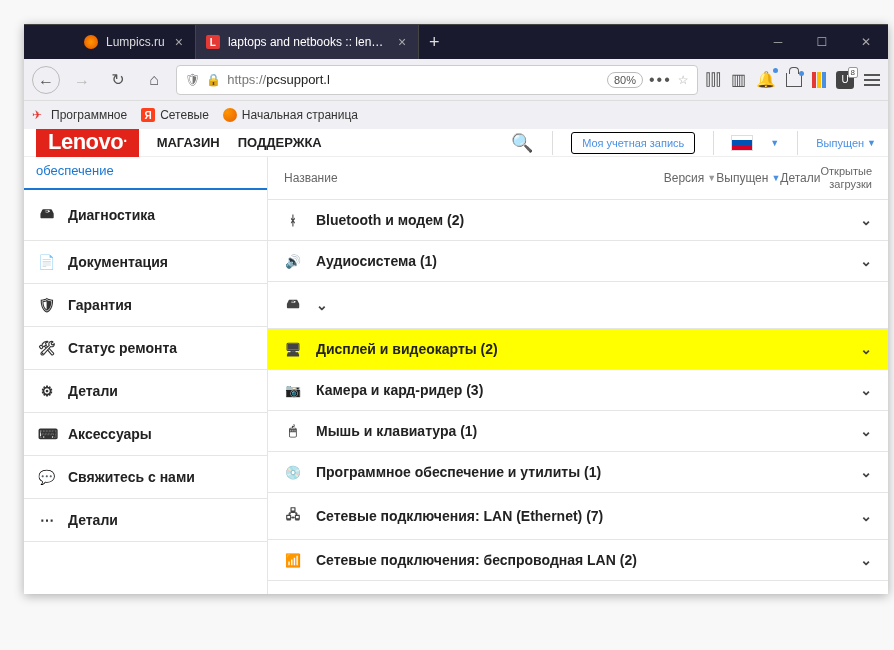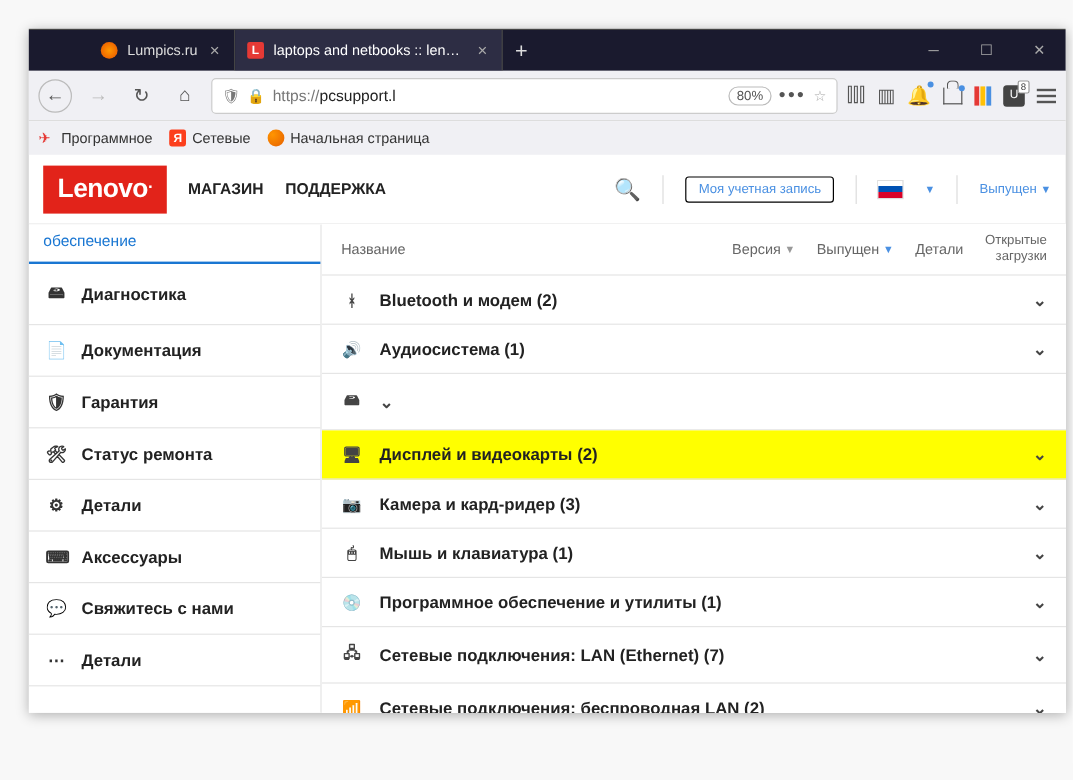--- a/index.html
+++ b/index.html
@@ -37,39 +37,39 @@
 .shield .badge { position: absolute; top: -4px; right: -4px; background: #fff; color: #444; font-size: 8px; padding: 0 2px; border: 1px solid #999; border-radius: 2px; }
 .burger { display: flex; flex-direction: column; gap: 3px; cursor: pointer; }
 .burger span { width: 16px; height: 2px; background: #555; }
 .bookmarks { background: #f0f0f4; height: 28px; display: flex; align-items: center; padding: 0 8px; gap: 14px; font-size: 12px; }
 .bm { display: flex; align-items: center; gap: 5px; color: #333; cursor: pointer; }
 .bm-icon { width: 14px; height: 14px; }
 .bm-icon.plane { color: #e53935; font-size: 12px; }
 .bm-icon.ya { background: #fc3f1d; color: #fff; border-radius: 2px; font-size: 10px; font-weight: bold; display: flex; align-items: center; justify-content: center; }
 .bm-icon.ff { background: radial-gradient(circle at 30% 30%,#ff9500,#e66000); border-radius: 50%; }
 .page { flex: 1; overflow: hidden; display: flex; flex-direction: column; }
-.lenovo-header { height: 58px; background: #fff; display: flex; align-items: center; padding: 0 12px; gap: 18px; border-bottom: 1px solid #eee; }
+.lenovo-header { height: 28px; background: #fff; display: flex; align-items: center; padding: 0 12px; gap: 18px; border-bottom: 1px solid #eee; }
 .lenovo-logo { background: #e2231a; color: #fff; font-weight: bold; font-size: 22px; padding: 6px 12px 8px; letter-spacing: -0.5px; }
 .lenovo-logo .dot2 { font-size: 14px; vertical-align: text-top; }
 .hdr-link { font-size: 13px; font-weight: bold; color: #222; cursor: pointer; }
 .hdr-spacer { flex: 1; }
 .search-ico { font-size: 18px; cursor: pointer; color: #222; }
 .vline { width: 1px; height: 24px; background: #ddd; }
 .account-btn { border: 1px solid #000000; color: #4a90e2; font-size: 11px; padding: 4px 10px; border-radius: 3px; cursor: pointer; }
 .flag { width: 20px; height: 14px; display: flex; flex-direction: column; cursor: pointer; box-shadow: 0 0 0 1px #ddd; }
 .flag span { flex: 1; }
 .lang-sel { font-size: 11px; color: #4a90e2; cursor: pointer; display: flex; align-items: center; gap: 3px; }
 .caret-blue { color: #4a90e2; font-size: 9px; }
 .content { flex: 1; display: flex; overflow: hidden; position: relative; }
 .sidebar { width: 244px; background: #fff; border-right: 1px solid #e5e5e5; }
 .side-top { color: #1976d2; font-size: 13px; padding: 6px 12px 10px; border-bottom: 2px solid #1976d2; font-weight: 500; }
 .side-item { display: flex; align-items: center; gap: 12px; padding: 13px 14px; font-size: 14px; font-weight: 600; color: #222; border-bottom: 1px solid #e5e5e5; cursor: pointer; }
 .side-ico { width: 18px; text-align: center; color: #333; font-size: 14px; }
 .main { flex: 1; background: #fff; overflow-y: auto; position: relative; }
-.list-head { display: flex; align-items: center; padding: 8px 16px; font-size: 12px; color: #666; border-bottom: 1px solid #e5e5e5; gap: 18px; }
+.list-head { display: flex; align-items: center; padding: 8px 16px; font-size: 12px; color: #666; border-bottom: 1px solid #e5e5e5; gap: 0; }
 .lh-name { flex: 1; }
 .lh-col { display: flex; align-items: center; gap: 3px; cursor: pointer; }
 .caret-gray { font-size: 9px; color: #999; }
 .caret-active { font-size: 9px; color: #4a90e2; }
 .lh-right { text-align: right; font-size: 11px; line-height: 1.2; }
 .cat-row { display: flex; align-items: center; padding: 12px 16px; font-size: 14px; font-weight: 600; color: #222; border-bottom: 1px solid #e5e5e5; cursor: pointer; gap: 14px; }
 .cat-row.hi { background: #ffff00; }
 .cat-ico { width: 18px; text-align: center; color: #444; font-size: 13px; }
 .cat-label { flex: 1; }
 .chev { font-size: 14px; color: #444; }

